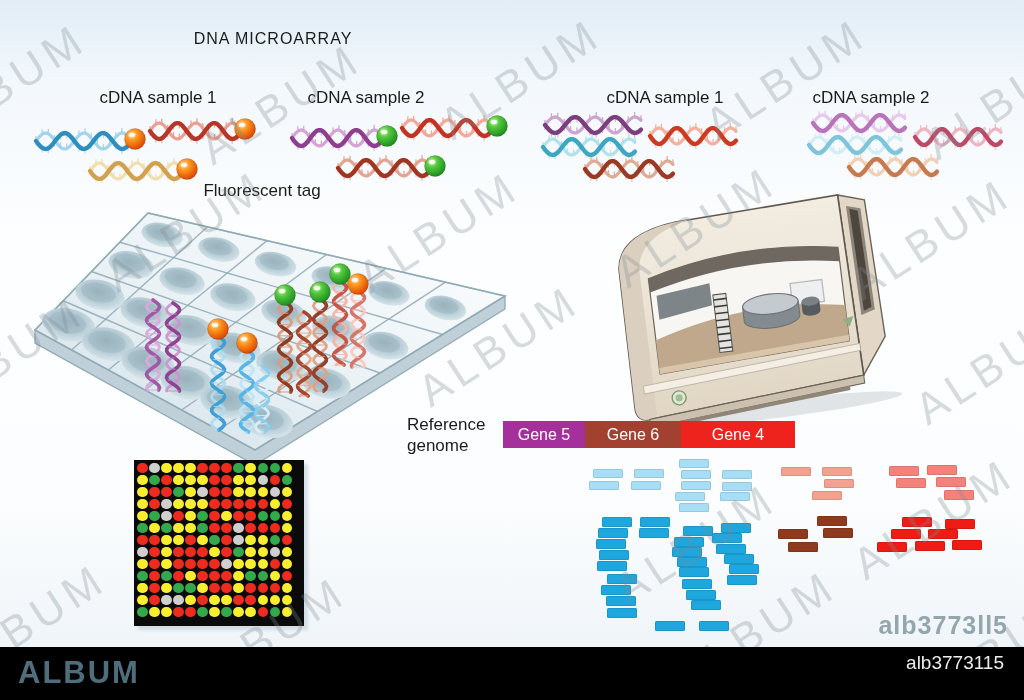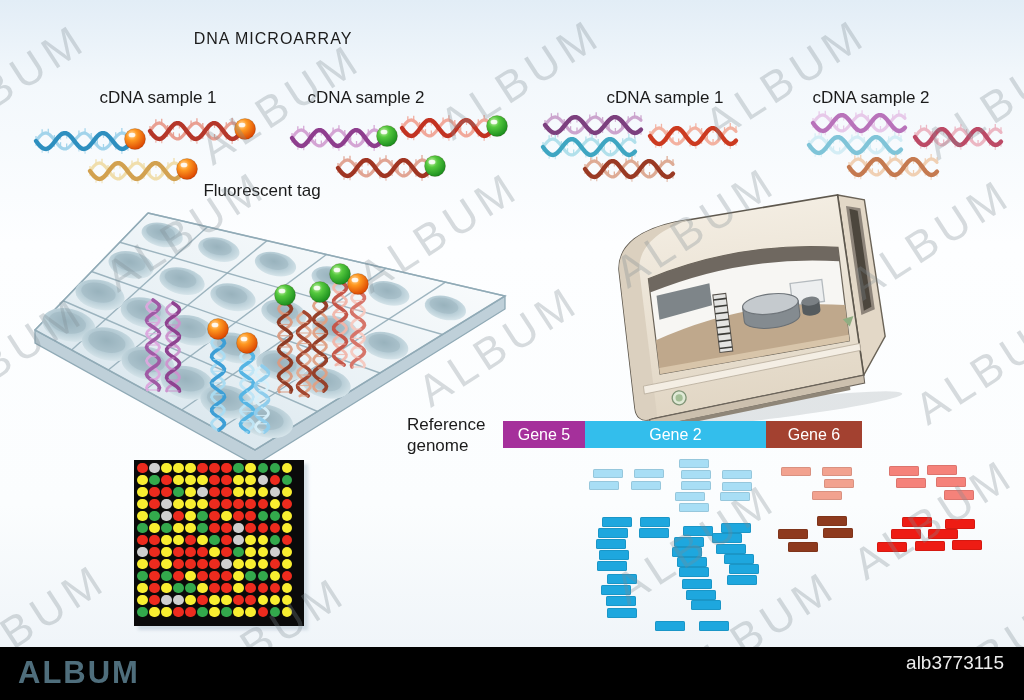--- a/index.html
+++ b/index.html
@@ -830,22 +830,22 @@
   <div class="lbl sample" style="left:791px;top:88px;width:160px;">cDNA sample 2</div>
   <div class="lbl ref" style="left:407px;top:414px;">
     <span>Reference</span><br>
     <span>genome</span>
   </div>
 
   <div class="lbl sample" style="left:182px;top:181px;width:160px;">Fluorescent tag</div>
 
   <div id="gene-bar">
     <div class="gene-seg" style="width: 82px; background: rgb(165, 48, 155);">Gene 5</div>
-    <div class="gene-seg" style="width: 181px; background: rgb(51, 190, 236);">Gene 2</div>
     <div class="gene-seg" style="width: 96px; background: rgb(163, 65, 48);">Gene 6</div>
+    <div class="gene-seg" style="width: 114px; background: rgb(239, 35, 29);">Gene 4</div>
   </div>
 
   <div id="reads">
       <div class="read" style="left: 679px; top: 459px; width: 30px; height: 9px; background: rgb(168, 222, 245);"></div>
       <div class="read" style="left: 593px; top: 469px; width: 30px; height: 9px; background: rgb(168, 222, 245);"></div>
       <div class="read" style="left: 634px; top: 469px; width: 30px; height: 9px; background: rgb(168, 222, 245);"></div>
       <div class="read" style="left: 681px; top: 470px; width: 30px; height: 9px; background: rgb(168, 222, 245);"></div>
       <div class="read" style="left: 722px; top: 470px; width: 30px; height: 9px; background: rgb(168, 222, 245);"></div>
       <div class="read" style="left: 589px; top: 481px; width: 30px; height: 9px; background: rgb(168, 222, 245);"></div>
       <div class="read" style="left: 631px; top: 481px; width: 30px; height: 9px; background: rgb(168, 222, 245);"></div>
@@ -1087,18 +1087,19 @@
       <div class="wm" style="left: 408px; top: 321px;">ALBUM</div>
       <div class="wm" style="left: 905px; top: 339px;">ALBUM</div>
       <div class="wm" style="left: 605px; top: 519px;">ALBUM</div>
       <div class="wm" style="left: 843px; top: 494px;">ALBUM</div>
       <div class="wm" style="left: -65px; top: 599px;">ALBUM</div>
       <div class="wm" style="left: 175px; top: 612px;">ALBUM</div>
       <div class="wm" style="left: 665px; top: 606px;">ALBUM</div>
       <div class="wm" style="left: 910px; top: 624px;">ALBUM</div>
     </div>
 
+  <div id="id-wm">alb3773ll5</div>
 
   <div id="footer">
     <div class="brand">ALBUM</div>
     <div class="fid">alb3773115</div>
   </div>
 </div>
 
 </body></html>

